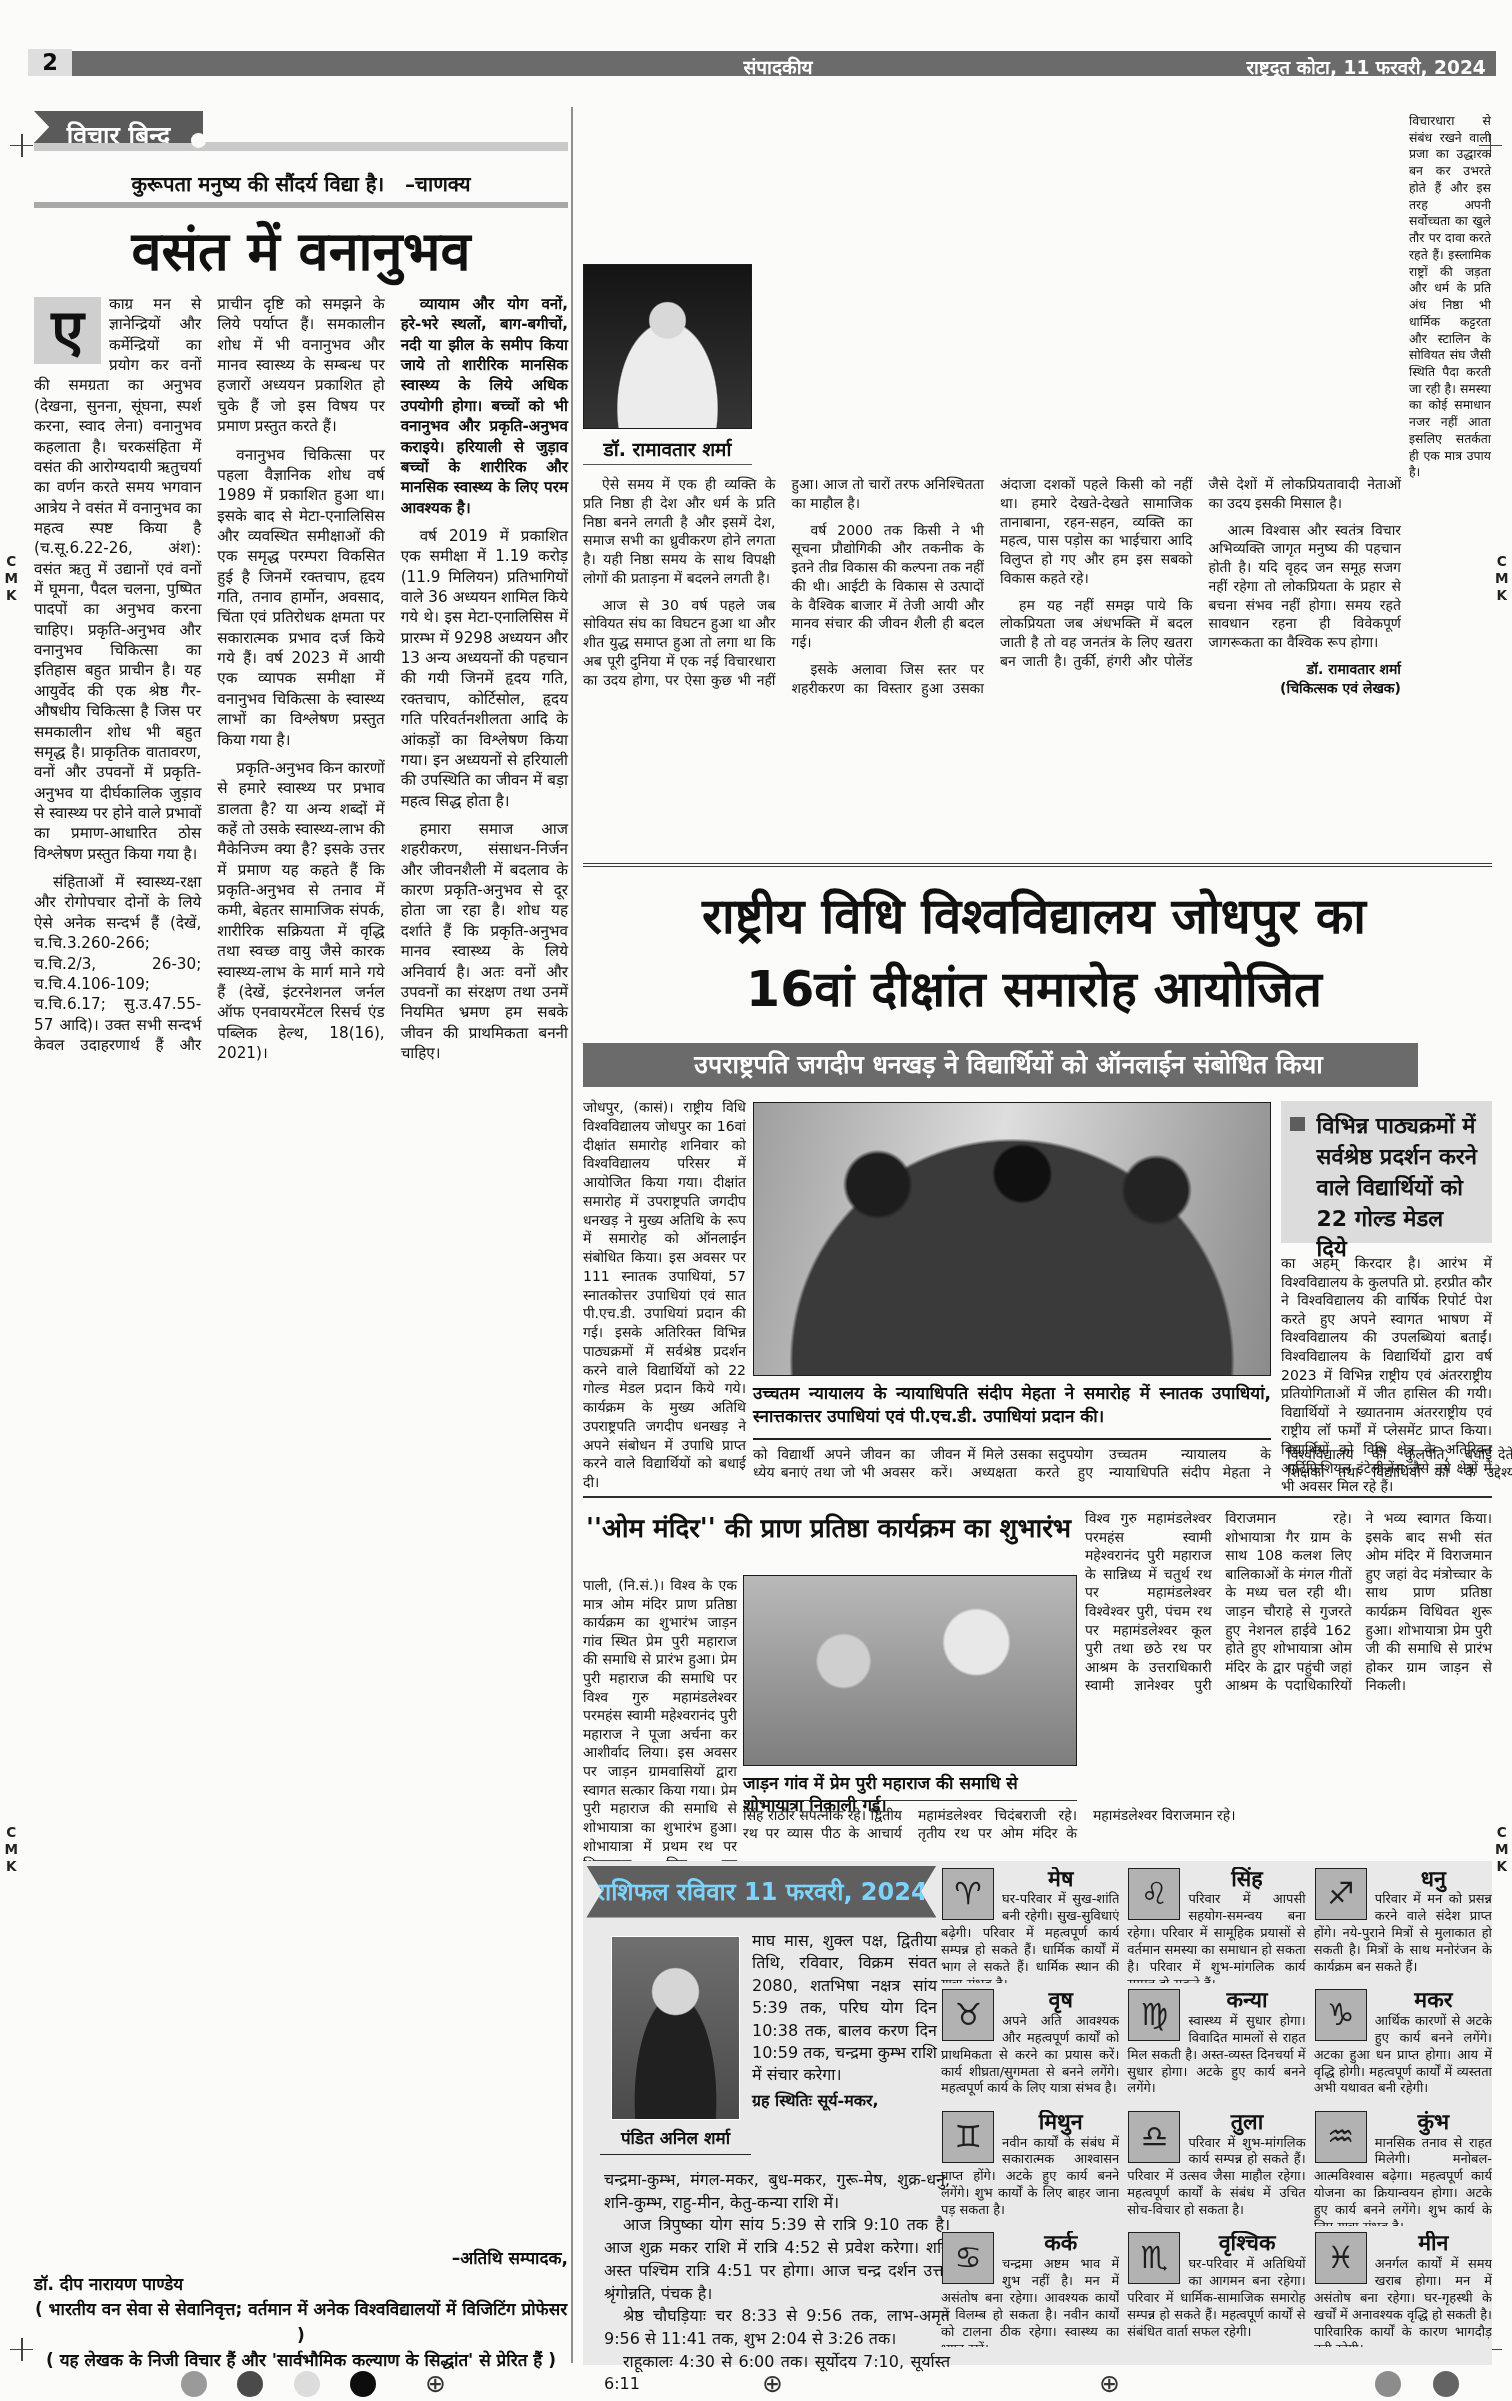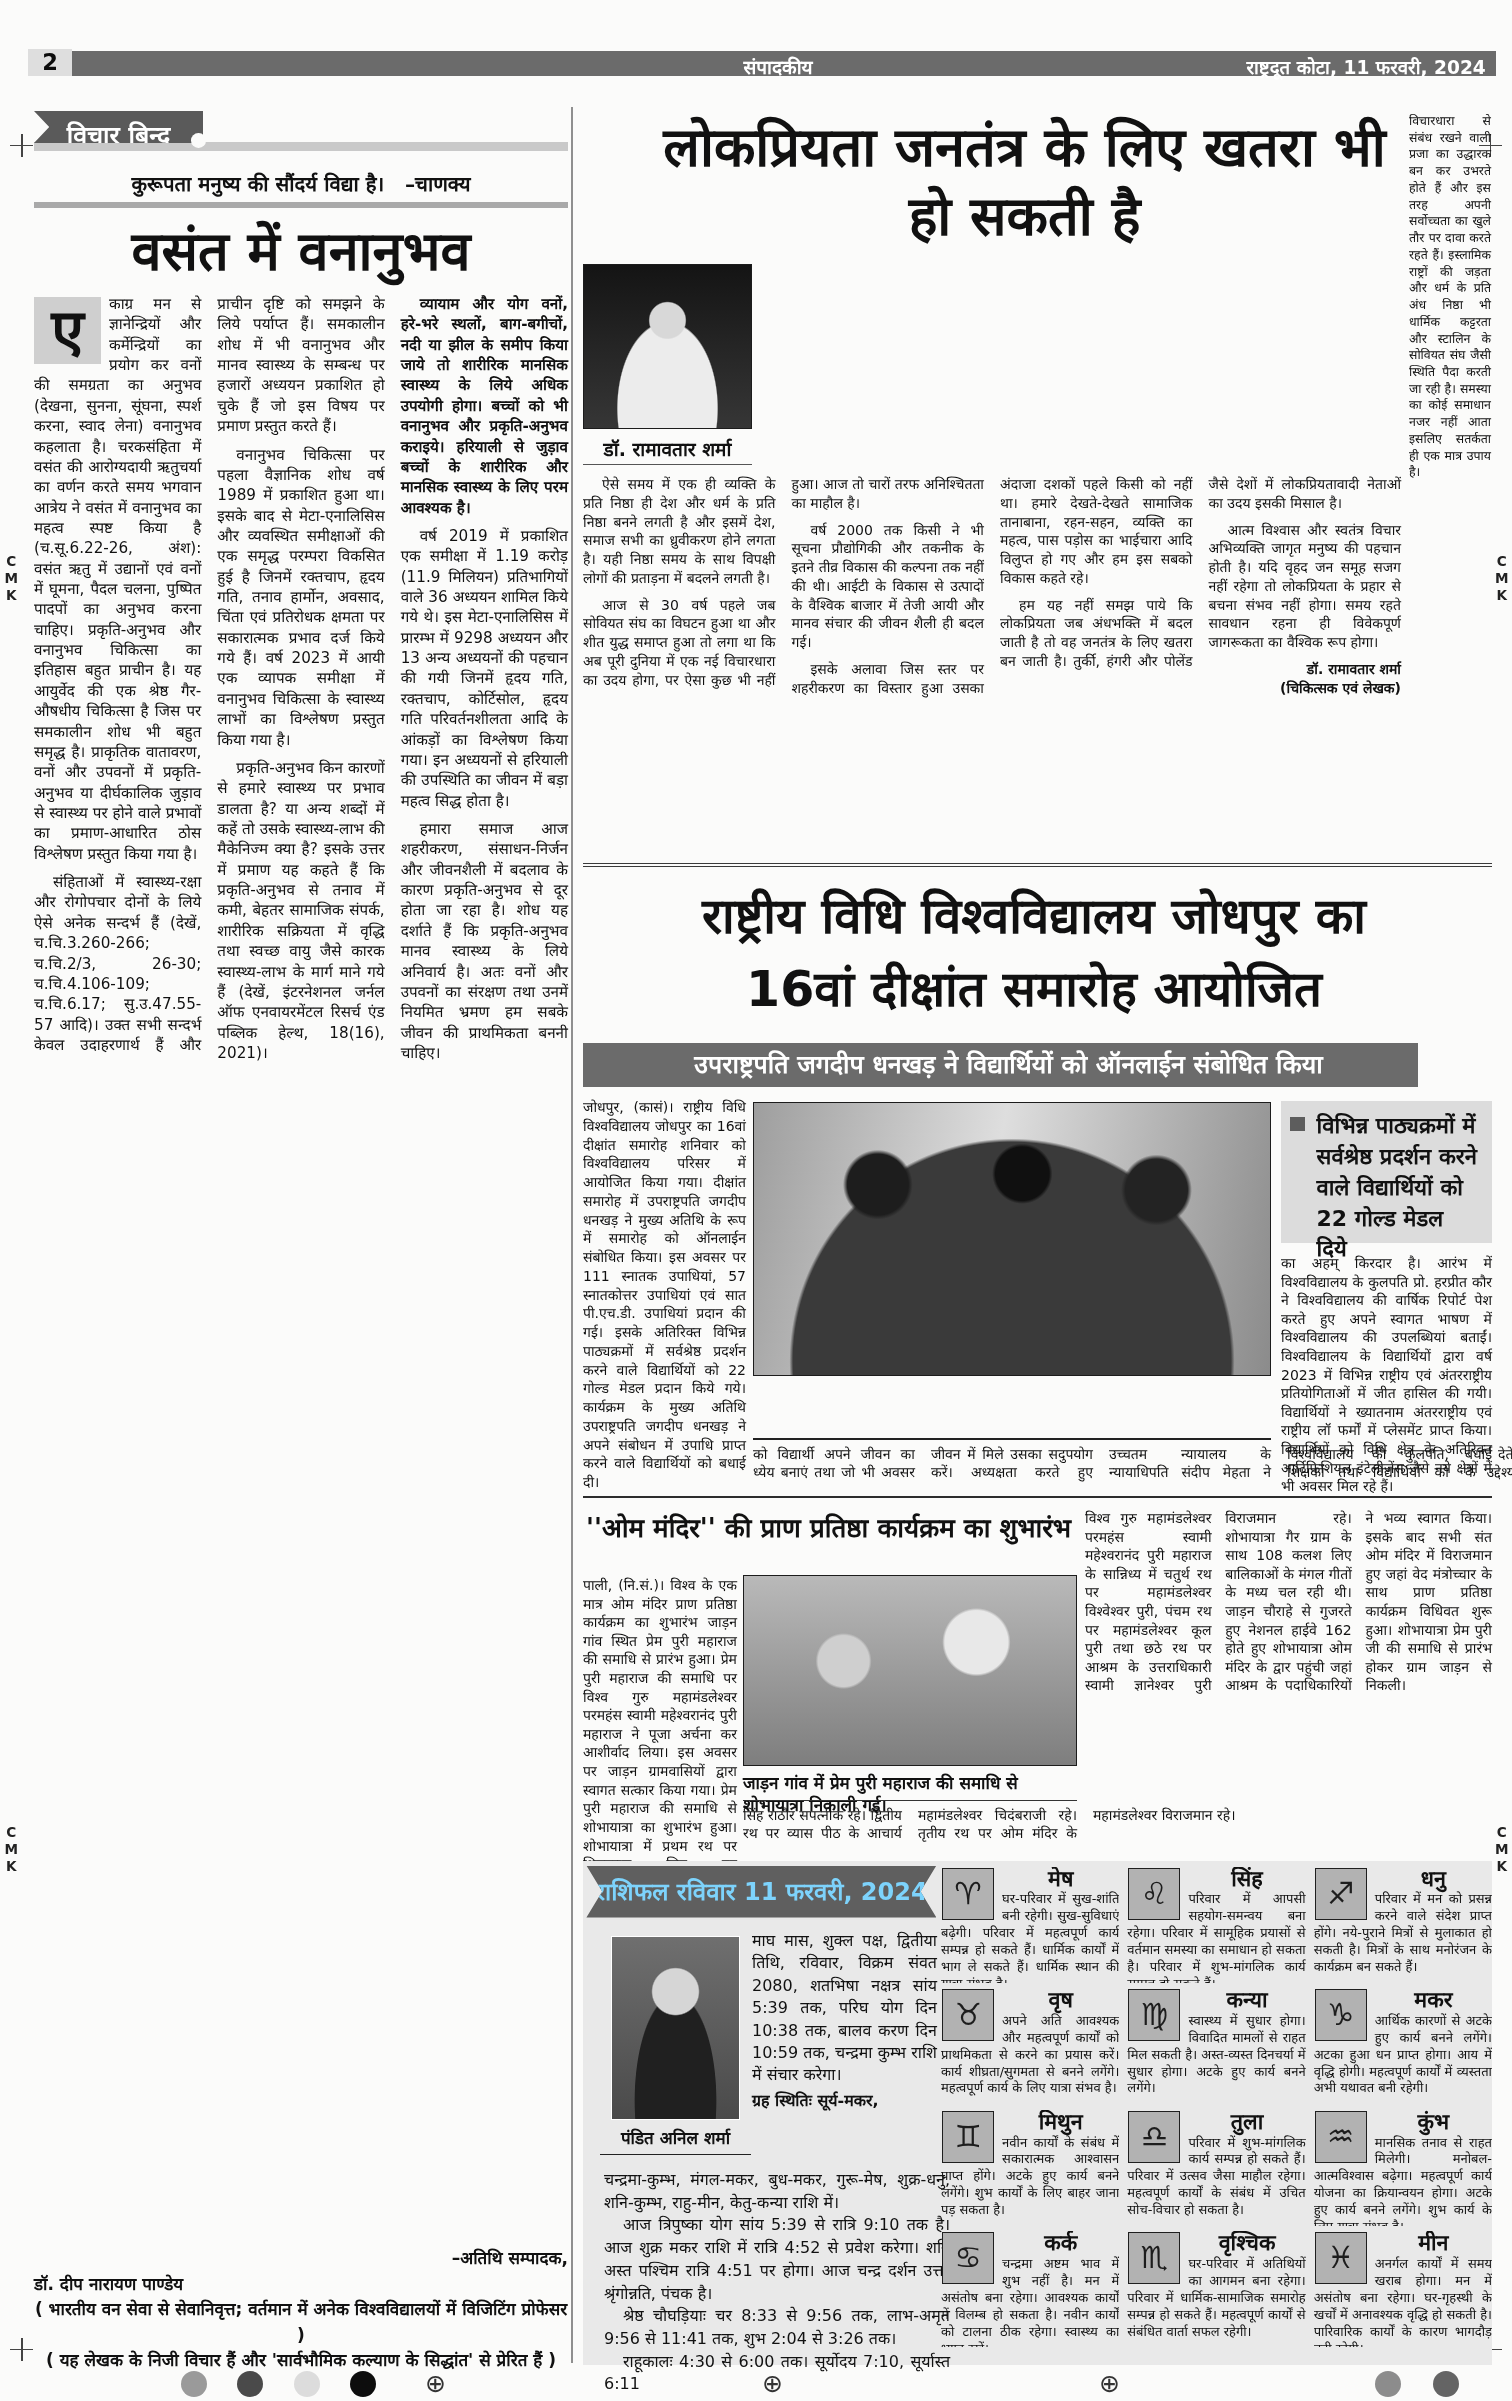--- a/index.html
+++ b/index.html
@@ -114,21 +114,20 @@
 
   <div class="abs sig" style="left:34px;top:2246px;width:534px;">
     <div style="text-align:right;">–अतिथि सम्पादक,</div>
     <div style="text-align:left;">डॉ. दीप नारायण पाण्डेय</div>
     <div class="center">( भारतीय वन सेवा से सेवानिवृत्त; वर्तमान में अनेक विश्वविद्यालयों में विजिटिंग प्रोफेसर )</div>
     <div class="center">( यह लेखक के निजी विचार हैं और 'सार्वभौमिक कल्याण के सिद्धांत' से प्रेरित हैं )</div>
   </div>
 
   <div class="abs vline" style="left:571px;top:107px;width:1.7px;height:2256px;"></div>
 
-  <div class="abs bold center" style="left:649px;top:113px;width:751px;font-size:54px;line-height:1.28;">लोकप्रियता जनतंत्र के लिए खतरा भी हो सकती है</div>
 
   <div class="abs just" style="left:1409px;top:113px;width:82px;height:734px;font-size:12.4px;line-height:1.35;">विचारधारा से संबंध रखने वाली प्रजा का उद्धारक बन कर उभरते होते हैं और इस तरह अपनी सर्वोच्चता का खुले तौर पर दावा करते रहते हैं। इस्लामिक राष्ट्रों की जड़ता और धर्म के प्रति अंध निष्ठा भी धार्मिक कट्टरता और स्टालिन के सोवियत संघ जैसी स्थिति पैदा करती जा रही है। समस्या का कोई समाधान नजर नहीं आता इसलिए सतर्कता ही एक मात्र उपाय है।</div>
 
   <div class="abs photo" style="left:583px;top:264px;width:169px;height:165px;
        background:radial-gradient(circle at 50% 34%,#d8d8d8 0 13%,transparent 14%),
                   radial-gradient(ellipse at 50% 88%,#ececec 0 42%,transparent 43%),
                   linear-gradient(#141414,#363636);"></div>
   <div class="abs bold center" style="left:583px;top:436px;width:169px;font-size:19px;">डॉ. रामावतार शर्मा</div>
   <div class="abs" style="left:583px;top:464px;width:169px;height:1.1px;background:#555;"></div>
 
@@ -153,20 +152,21 @@
   <div class="abs mast-bar white bold center" style="left:583px;top:1043px;width:819px;height:44px;font-size:25px;line-height:44px;">उपराष्ट्रपति जगदीप धनखड़ ने विद्यार्थियों को ऑनलाईन संबोधित किया</div>
 
   <div class="abs just" style="left:583px;top:1098px;width:163px;height:393px;font-size:14px;line-height:1.34;">जोधपुर, (कासं)। राष्ट्रीय विधि विश्वविद्यालय जोधपुर का 16वां दीक्षांत समारोह शनिवार को विश्वविद्यालय परिसर में आयोजित किया गया। दीक्षांत समारोह में उपराष्ट्रपति जगदीप धनखड़ ने मुख्य अतिथि के रूप में समारोह को ऑनलाईन संबोधित किया। इस अवसर पर 111 स्नातक उपाधियां, 57 स्नातकोत्तर उपाधियां एवं सात पी.एच.डी. उपाधियां प्रदान की गई। इसके अतिरिक्त विभिन्न पाठ्यक्रमों में सर्वश्रेष्ठ प्रदर्शन करने वाले विद्यार्थियों को 22 गोल्ड मेडल प्रदान किये गये। कार्यक्रम के मुख्य अतिथि उपराष्ट्रपति जगदीप धनखड़ ने अपने संबोधन में उपाधि प्राप्त करने वाले विद्यार्थियों को बधाई दी।</div>
 
   <div class="abs photo" style="left:753px;top:1102px;width:518px;height:274px;
        background:radial-gradient(circle at 24% 30%,#1d1d1d 0 7%,transparent 8%),
                   radial-gradient(circle at 52% 26%,#101010 0 8%,transparent 9%),
                   radial-gradient(circle at 78% 32%,#232323 0 7%,transparent 8%),
                   radial-gradient(ellipse at 50% 95%,#3a3a3a 0 60%,transparent 61%),
                   linear-gradient(100deg,#9e9e9e,#dedede 45%,#8b8b8b);"></div>
+  <div class="abs cap just" style="left:753px;top:1382px;width:518px;font-size:17px;line-height:1.35;">उच्चतम न्यायालय के न्यायाधिपति संदीप मेहता ने समारोह में स्नातक उपाधियां, स्नात्तकात्तर उपाधियां एवं पी.एच.डी. उपाधियां प्रदान की।</div>
   <div class="abs" style="left:753px;top:1438px;width:518px;height:1.7px;background:#222;"></div>
 
   <div class="abs cols just" style="left:753px;top:1445px;width:518px;height:45px;column-count:3;font-size:14px;line-height:1.3;">को विद्यार्थी अपने जीवन का ध्येय बनाएं तथा जो भी अवसर जीवन में मिले उसका सदुपयोग करें। अध्यक्षता करते हुए उच्चतम न्यायालय के न्यायाधिपति संदीप मेहता ने विश्वविद्यालय की कुलपति, शिक्षकों तथा विद्यार्थियों को बधाई देते हुए शिक्षा प्राप्त करने के उद्देश्य के बारे में विभिन्न उदाहरण देते हुए बताया कि ज्ञान ही सच्ची पूंजी है। समारोह में विश्वविद्यालय द्वारा विद्यार्थियों को विभिन्न उपाधियां प्रदान की गयीं।</div>
 
   <div class="abs hl-box" style="left:1281px;top:1101px;width:211px;height:142px;padding:10.2px 9px;box-sizing:border-box;">
     <span class="sq"></span>
     <span class="bold" style="display:inline-block;width:164px;font-size:22px;line-height:1.4;vertical-align:top;">विभिन्न पाठ्यक्रमों में सर्वश्रेष्ठ प्रदर्शन करने वाले विद्यार्थियों को 22 गोल्ड मेडल दिये</span>
   </div>
   <div class="abs just" style="left:1281px;top:1254px;width:211px;height:237px;font-size:14px;line-height:1.33;">का अहम् किरदार है। आरंभ में विश्वविद्यालय के कुलपति प्रो. हरप्रीत कौर ने विश्वविद्यालय की वार्षिक रिपोर्ट पेश करते हुए अपने स्वागत भाषण में विश्वविद्यालय की उपलब्धियां बताईं। विश्वविद्यालय के विद्यार्थियों द्वारा वर्ष 2023 में विभिन्न राष्ट्रीय एवं अंतरराष्ट्रीय प्रतियोगिताओं में जीत हासिल की गयी। विद्यार्थियों ने ख्यातनाम अंतरराष्ट्रीय एवं राष्ट्रीय लॉ फर्मों में प्लेसमेंट प्राप्त किया। विद्यार्थियों को विधि क्षेत्र के अतिरिक्त आर्टिफिशियल इंटेलीजेंस जैसे नये क्षेत्रों में भी अवसर मिल रहे हैं।</div>
 

